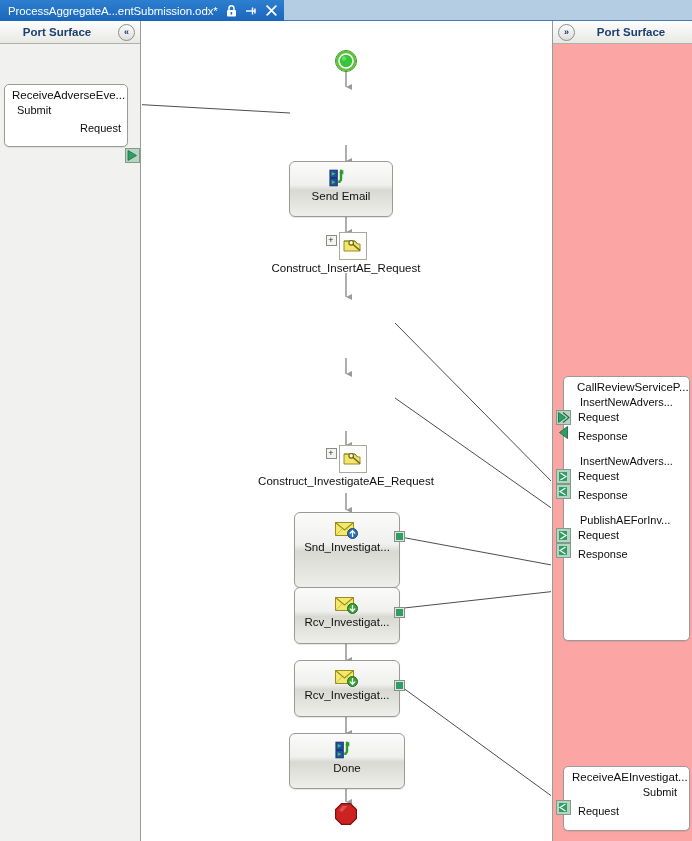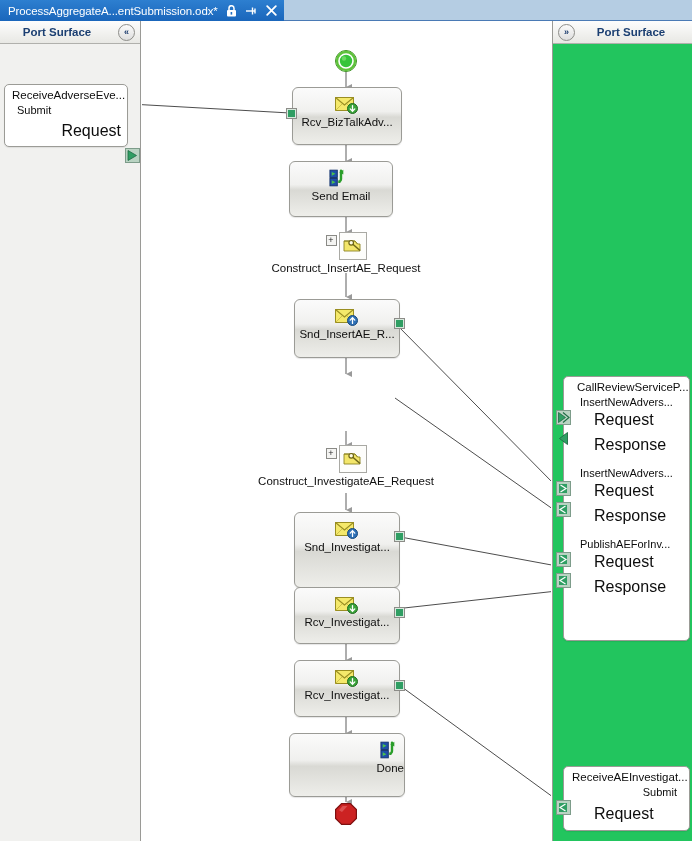--- a/index.html
+++ b/index.html
@@ -106,21 +106,21 @@
   }
   #right-pane-title {
     flex: 1; text-align: center;
     font-size: 11.5px; font-weight: bold;
     color: #1b3f72;
     padding-right: 6px;
   }
   #right-pane-body {
     position: absolute; left: 0; top: 23px;
     width: 139px; bottom: 0;
-    background: #22c55e;
+    background: #fca5a5;
   }
 
   
   .shape {
     position: absolute;
     border: 1px solid #9b9b96;
     border-radius: 6px;
     background: linear-gradient(to bottom,
         #fbfbfb 0%, #f0f0ee 42%, #d9d9d4 52%, #eeeeea 100%);
     box-shadow: 0 1px 1px rgba(0,0,0,0.10);
@@ -187,22 +187,22 @@
     white-space: nowrap; overflow: hidden;
   }
   .port-optype {
     font-size: 11px; color: #0d0d0d;
     padding: 3px 8px 0 16px;
     white-space: nowrap; overflow: hidden;
   }
   .port-optype.right-al { text-align: right; padding-right: 12px; }
   .port-op {
     position: relative;
-    font-size: 16px; color: #0d0d0d;
-    padding: 3px 6px 0 30px;
+    font-size: 11px; color: #0d0d0d;
+    padding: 3px 6px 0 14px;
     white-space: nowrap;
   }
   .port-op.right-al { text-align: right; padding-right: 10px; }
   .port-spacer { height: 10px; }
 
   
   .nub {
     position: absolute;
     width: 15px; height: 15px;
     left: -8px;
@@ -322,33 +322,20 @@
 
   <div class="terminator" style="left:192px; top:28px;">
     <svg width="24" height="24" viewBox="0 0 24 24">
       <circle cx="12" cy="12" r="10.5" fill="#ffffff" stroke="#3a8f1f" stroke-width="1"></circle>
       <circle cx="12" cy="12" r="9" fill="none" stroke="#5ec23a" stroke-width="2.4"></circle>
       <circle cx="12" cy="12" r="6.2" fill="#36c43a"></circle>
       <circle cx="10" cy="9.5" r="2.2" fill="#82e070" opacity="0.75"></circle>
     </svg>
   </div>
 
-  <div class="shape" style="left:150px; top:66px; width:110px; height:58px;">
-    <div class="shape-icon">
-      <svg width="24" height="19" viewBox="0 0 24 19">
-        <rect x="0.5" y="2.5" width="18" height="13" fill="#f5e96b" stroke="#9a8e22"></rect>
-        <path d="M0.5 2.5 L9.5 10 L18.5 2.5" fill="none" stroke="#9a8e22" stroke-width="1.1"></path>
-        <path d="M0.5 15.5 L7 9 M18.5 15.5 L12 9" stroke="#c9bd46" stroke-width="0.9" fill="none"></path>
-        <circle cx="17.5" cy="13.5" r="5" fill="#3aa33a" stroke="#1f6b1f"></circle>
-        <path d="M17.5 10.6 V16.2 M15.2 13.9 L17.5 16.4 L19.8 13.9" stroke="#ffffff" stroke-width="1.3" fill="none" stroke-linecap="round"></path>
-      </svg>
-    </div>
-    <div class="shape-label">Rcv_BizTalkAdv...</div>
-    <div class="handle" style="left:-7px; top:20px;"></div>
-  </div>
 
   <div class="shape" style="left:147px; top:140px; width:104px; height:56px;">
     <div class="shape-icon">
       <svg width="26" height="20" viewBox="0 0 26 20">
         <rect x="1" y="1.5" width="8" height="8" fill="#1f4fa8" stroke="#13326b"></rect>
         <path d="M3 3.5 L7 5.5 L3 7.5 Z" fill="#4cc14c"></path>
         <rect x="1" y="10.5" width="8" height="8" fill="#1f4fa8" stroke="#13326b"></rect>
         <path d="M3 12.5 L7 14.5 L3 16.5 Z" fill="#4cc14c"></path>
         <path d="M13 2 V11 A3 3 0 0 1 10 14 H11.5" stroke="#2a9e2a" stroke-width="2.6" fill="none" stroke-linecap="round"></path>
         <path d="M15.5 1 L11.2 4 L15.5 6.2 Z" fill="#2a9e2a"></path>
@@ -365,33 +352,20 @@
           <path d="M1 4 H12 L14.5 7 H17 V14 H1 Z" fill="#f3e66a" stroke="#8d8421" stroke-width="0.9"></path>
           <path d="M1 4 H12 L14.5 7" fill="none" stroke="#8d8421" stroke-width="0.9"></path>
           <path d="M9 6.5 L17 13.5" stroke="#6d6516" stroke-width="1.5"></path>
           <circle cx="8.2" cy="5.8" r="2.3" fill="#fdfbe4" stroke="#6d6516" stroke-width="1.2"></circle>
         </svg>
       </div>
     </div>
     <div class="construct-label">Construct_InsertAE_Request</div>
   </div>
 
-  <div class="shape" style="left:152px; top:278px; width:106px; height:59px;">
-    <div class="shape-icon">
-      <svg width="24" height="19" viewBox="0 0 24 19">
-        <rect x="0.5" y="2.5" width="18" height="13" fill="#f5e96b" stroke="#9a8e22"></rect>
-        <path d="M0.5 2.5 L9.5 10 L18.5 2.5" fill="none" stroke="#9a8e22" stroke-width="1.1"></path>
-        <path d="M0.5 15.5 L7 9 M18.5 15.5 L12 9" stroke="#c9bd46" stroke-width="0.9" fill="none"></path>
-        <circle cx="17.5" cy="13.5" r="5" fill="#2d6fb5" stroke="#1a4a7d"></circle>
-        <path d="M17.5 16.4 V10.8 M15.2 13.1 L17.5 10.6 L19.8 13.1" stroke="#ffffff" stroke-width="1.3" fill="none" stroke-linecap="round"></path>
-      </svg>
-    </div>
-    <div class="shape-label">Snd_InsertAE_R...</div>
-    <div class="handle" style="right:-6px; top:18px;"></div>
-  </div>
 
 
   <div class="construct" style="left:103px; top:424px; width:202px;">
     <div class="construct-row">
       <div class="expander">+</div>
       <div class="construct-box">
         <svg width="20" height="18" viewBox="0 0 20 18">
           <path d="M1 4 H12 L14.5 7 H17 V14 H1 Z" fill="#f3e66a" stroke="#8d8421" stroke-width="0.9"></path>
           <path d="M1 4 H12 L14.5 7" fill="none" stroke="#8d8421" stroke-width="0.9"></path>
           <path d="M9 6.5 L17 13.5" stroke="#6d6516" stroke-width="1.5"></path>
@@ -437,21 +411,21 @@
         <path d="M0.5 2.5 L9.5 10 L18.5 2.5" fill="none" stroke="#9a8e22" stroke-width="1.1"></path>
         <path d="M0.5 15.5 L7 9 M18.5 15.5 L12 9" stroke="#c9bd46" stroke-width="0.9" fill="none"></path>
         <circle cx="17.5" cy="13.5" r="5" fill="#3aa33a" stroke="#1f6b1f"></circle>
         <path d="M17.5 10.6 V16.2 M15.2 13.9 L17.5 16.4 L19.8 13.9" stroke="#ffffff" stroke-width="1.3" fill="none" stroke-linecap="round"></path>
       </svg>
     </div>
     <div class="shape-label">Rcv_Investigat...</div>
     <div class="handle" style="right:-6px; top:19px;"></div>
   </div>
 
-  <div class="shape" style="left:147px; top:712px; width:116px; height:64px;align-items:flex-end;">
+  <div class="shape" style="left:147px; top:712px; width:116px; height:56px;">
     <div class="shape-icon">
       <svg width="26" height="20" viewBox="0 0 26 20">
         <rect x="1" y="1.5" width="8" height="8" fill="#1f4fa8" stroke="#13326b"></rect>
         <path d="M3 3.5 L7 5.5 L3 7.5 Z" fill="#4cc14c"></path>
         <rect x="1" y="10.5" width="8" height="8" fill="#1f4fa8" stroke="#13326b"></rect>
         <path d="M3 12.5 L7 14.5 L3 16.5 Z" fill="#4cc14c"></path>
         <path d="M13 2 V11 A3 3 0 0 1 10 14 H11.5" stroke="#2a9e2a" stroke-width="2.6" fill="none" stroke-linecap="round"></path>
         <path d="M15.5 1 L11.2 4 L15.5 6.2 Z" fill="#2a9e2a"></path>
       </svg>
     </div>

